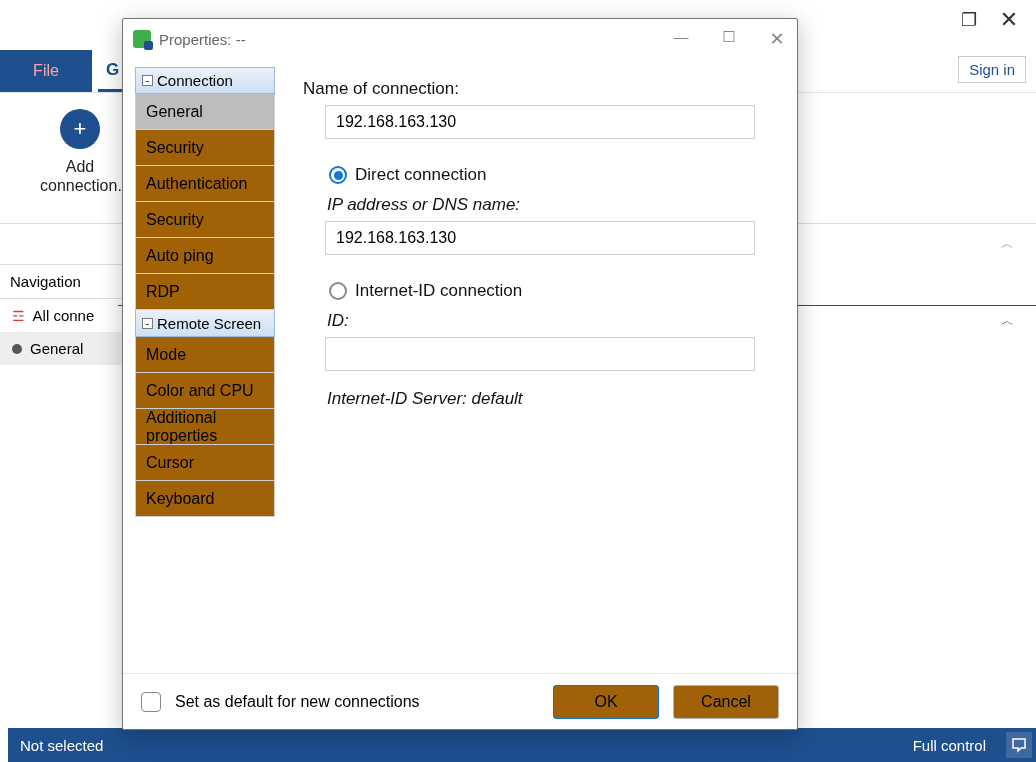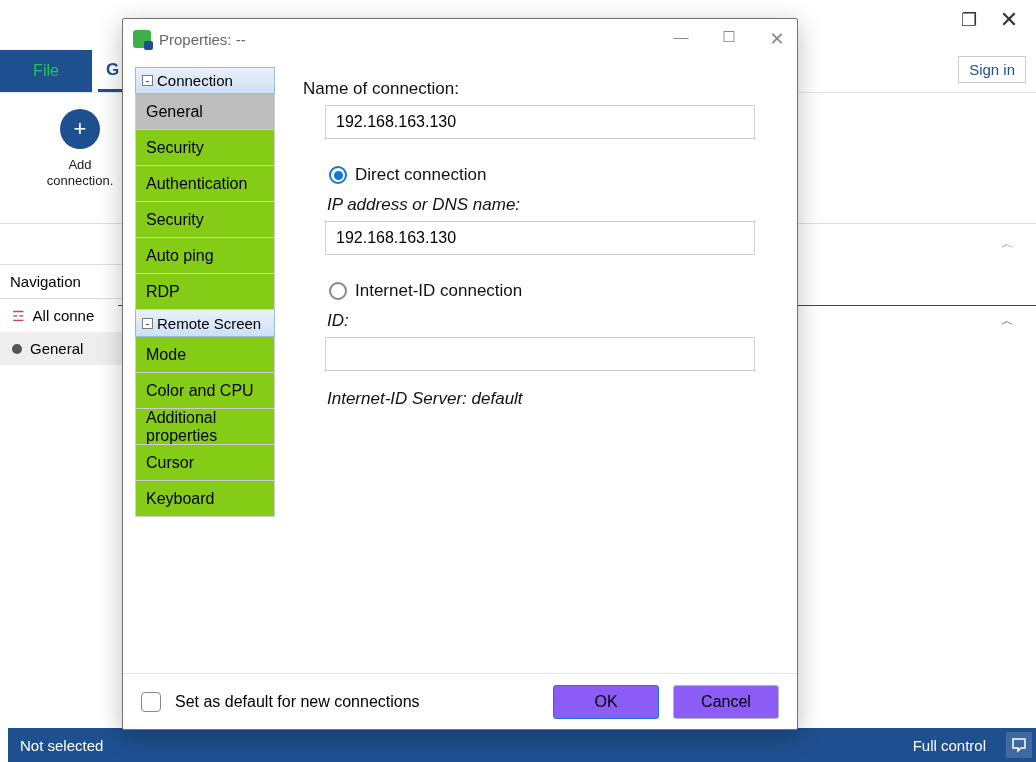--- a/index.html
+++ b/index.html
@@ -4,29 +4,29 @@
 <style>
   * { box-sizing: border-box; font-family: "Segoe UI", Tahoma, sans-serif; }
   body { margin: 0; width: 1036px; height: 762px; background: #fff; overflow: hidden; position: relative; }
 
   
   .main-chrome { position: absolute; top: 0; right: 0; height: 40px; display: flex; align-items: center; gap: 10px; padding-right: 12px; }
   .main-chrome .win-btn { width: 30px; height: 30px; display: flex; align-items: center; justify-content: center; color: #333; font-size: 18px; cursor: pointer; }
 
   
   .ribbon-top { position: absolute; left: 0; top: 50px; height: 42px; display: flex; align-items: stretch; }
-  .file-btn { width: 92px; background: #1e4f8f; color: #22c55e; display: flex; align-items: center; justify-content: center; font-size: 16px; cursor: pointer; }
+  .file-btn { width: 92px; background: #1e4f8f; color: #fca5a5; display: flex; align-items: center; justify-content: center; font-size: 16px; cursor: pointer; }
   .tab-gen { width: 32px; color: #1e4f8f; font-size: 17px; font-weight: 600; display: flex; align-items: center; padding: 0 8px; border-bottom: 3px solid #1e4f8f; margin-left: 6px;}
   .signin { position: absolute; right: 10px; top: 56px; color: #1e4f8f; border: 1px solid #ccc; padding: 4px 10px; font-size: 15px; cursor: pointer; }
 
   
   .toolbar { position: absolute; left: 0; top: 92px; height: 132px; width: 100%; border-top: 1px solid #e5e5e5; border-bottom: 1px solid #ddd;}
   .add-conn { position: absolute; left: 40px; top: 16px; text-align: center; width: 80px; }
   .add-btn { width: 40px; height: 40px; border-radius: 50%; background: #1e4f8f; color: #fff; margin: 0 auto 8px; display: flex; align-items: center; justify-content: center; font-size: 22px; cursor: pointer; }
-  .add-conn .lbl { font-size: 13px; color: #222; line-height: 1.2; }
+  .add-conn .lbl { font-size: 16px; color: #222; line-height: 1.2; }
 
   .chev { position: absolute; right: 22px; top: 235px; color: #888; font-size: 13px; }
 
   
   .nav-panel { position: absolute; left: 0; top: 264px; width: 122px; border-top: 1px solid #ddd; }
   .nav-header { padding: 8px 10px; font-size: 15px; border-bottom: 1px solid #ddd;}
   .nav-item { padding: 8px 12px; font-size: 15px; display: flex; align-items: center; gap: 8px; cursor: pointer;}
   .nav-item .dot { width: 10px; height: 10px; background: #555; border-radius: 50%; }
   .nav-item.sel { background: #eee; }
   .blue-bar { position:absolute; left:118px; right:0; top:304px; height:2px; border-bottom:1px solid #1e4f8f;}
@@ -45,39 +45,39 @@
   .dlg-title .t { color: #666; font-size: 15px; }
   .dlg-win-btns { margin-left: auto; display: flex; gap: 28px; color: #888; }
   .dlg-win-btns span { cursor:pointer; font-size:15px; width:20px; text-align:center;}
 
   .dlg-body { flex: 1; display: flex; padding: 0 12px 0 12px; overflow:hidden;}
 
   
   .tree { width: 238px; padding-top: 8px; }
   .grp-hdr { height: 27px; border:1px solid #9db9d8; background: linear-gradient(#eaf1fa,#cde0f5); font-size: 15px; display:flex; align-items:center; padding:0 6px; gap:4px; cursor:pointer;}
   .grp-hdr .minus { width:11px; height:11px; border:1px solid #7a7a7a; font-size:10px; line-height:9px; text-align:center; background:#fff;}
-  .tree-item { height: 36px; border:1px solid #cfcfcf; border-top:none; background:#84cc16; font-size:16px; display:flex; align-items:center; padding:0 10px; cursor:pointer;}
+  .tree-item { height: 36px; border:1px solid #cfcfcf; border-top:none; background:#a16207; font-size:16px; display:flex; align-items:center; padding:0 10px; cursor:pointer;}
   .tree-item.sel { background:#bdbdbd; }
 
   
   .form { flex: 1; padding: 20px 30px 10px 28px; font-size: 17px; color:#111;}
   .fld-lbl { margin-bottom: 6px; }
   .txt-input { width: 430px; height: 34px; border:1px solid #cfcfcf; padding: 0 10px; font-size: 16px; margin-left:22px;}
   .radio-row { display:flex; align-items:center; gap:8px; margin-top:26px; cursor:pointer;margin-left:26px;}
   .radio { width:18px; height:18px; border:2px solid #1076d8; border-radius:50%; display:flex; align-items:center; justify-content:center;}
   .radio.on::after { content:""; width:9px; height:9px; background:#1076d8; border-radius:50%;}
   .radio.off { border-color:#888;}
   .sub { margin-left:24px; margin-top:10px;font-style:italic;}
   .change-btn { margin-left:24px; margin-top:10px; height:34px; width:100px; border:1px solid #d8d8d8; background:#f5f5f5; color:#999; font-size:16px; cursor:default;}
 
   
   .dlg-footer { height: 56px; border-top:1px solid #e6e6e6; display:flex; align-items:center; padding:0 18px; gap:14px;}
   .chk { width:20px; height:20px; border:1px solid #888; border-radius:4px; cursor:pointer;}
   .dlg-footer .spacer { flex:1;}
-  .btn { width:106px; height:34px; border:1px solid #b5b5b5; background:#8b5cf6; font-size:16px; border-radius:3px; cursor:pointer;}
+  .btn { width:106px; height:34px; border:1px solid #b5b5b5; background:#a16207; font-size:16px; border-radius:3px; cursor:pointer;}
   .btn.primary { border:1.5px solid #1076d8;}
 </style>
 </head>
 <body>
 
 <div class="main-chrome">
   <span class="win-btn">❐</span>
   <span class="win-btn" style="font-size:22px;">✕</span>
 </div>
 

